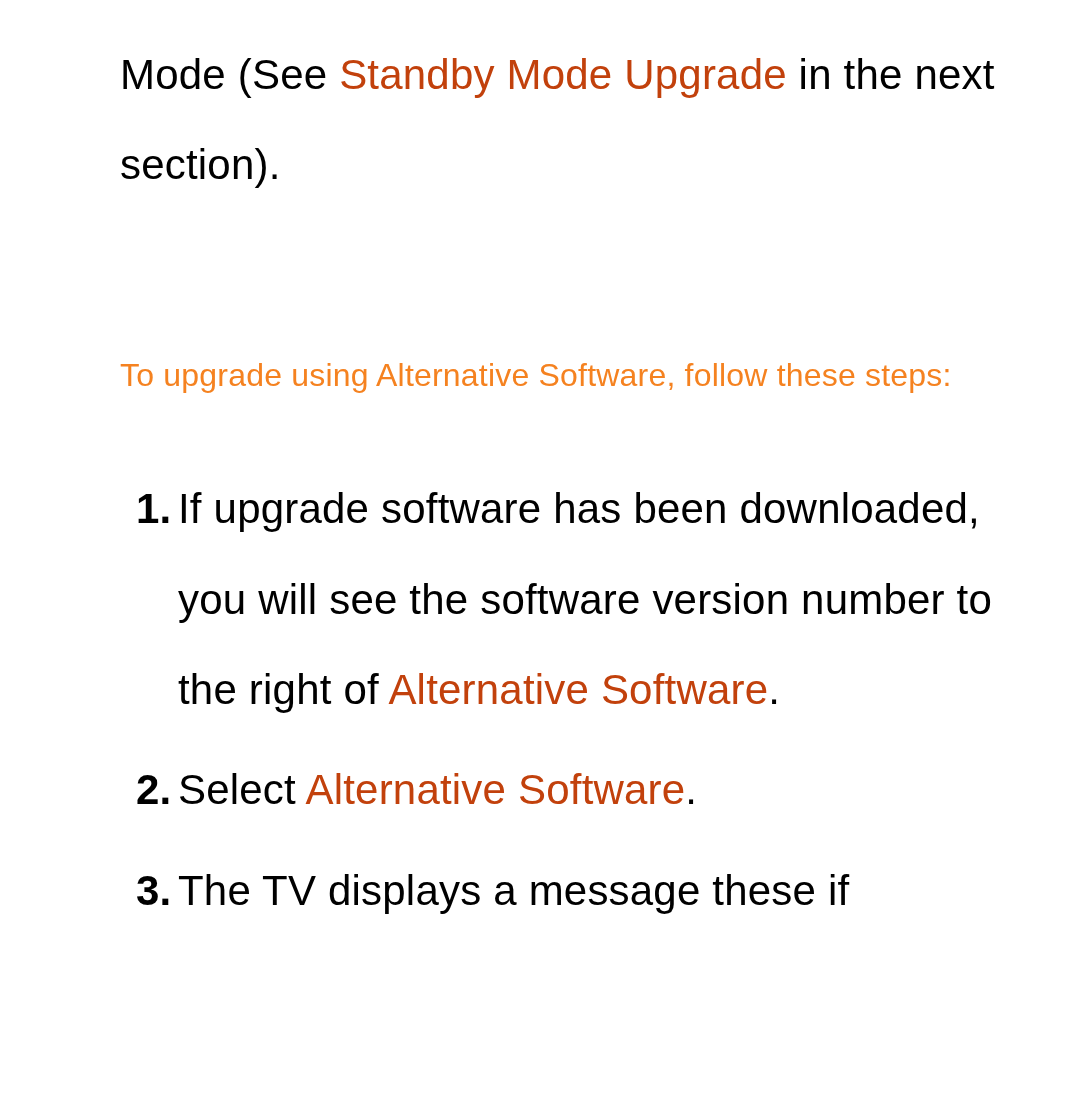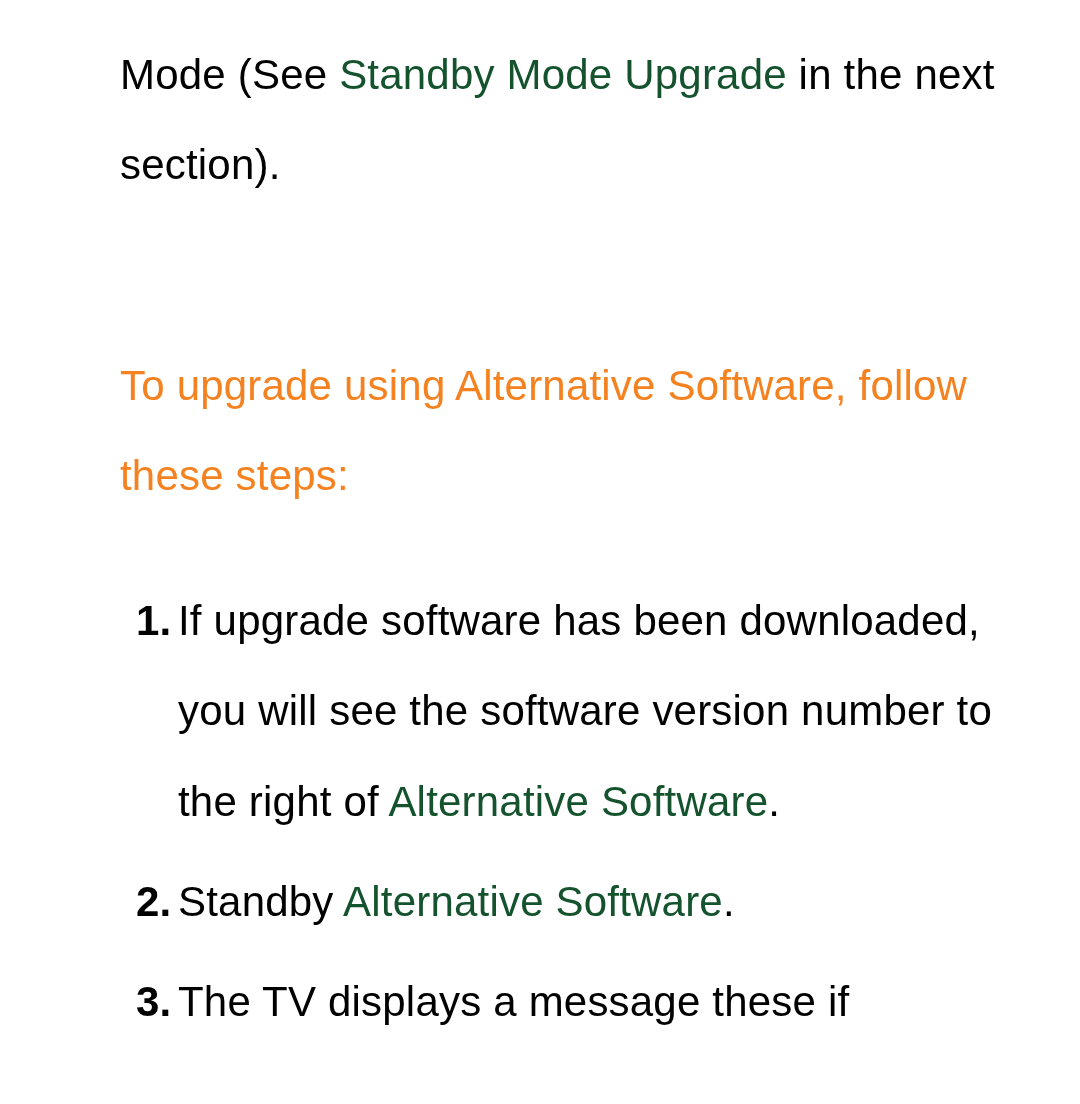--- a/index.html
+++ b/index.html
@@ -15,26 +15,26 @@
       padding: 30px 40px 0 120px;
       color: #000000;
     }
     .para-top {
       font-size: 42px;
       line-height: 2.15;
       margin-bottom: 130px;
       letter-spacing: 0.2px;
     }
     .link-cyan {
-      color: #14532d;
+      color: #c2410c;
       text-align: right;
     }
     .heading-orange {
       color: #f58220;
-      font-size: 42px;
+      font-size: 32px;
       line-height: 2.15;
       margin-bottom: 55px;
       letter-spacing: 0.2px;
     }
     .list {
       list-style: none;
       counter-reset: item;
       padding-left: 16px;
     }
     .list-item {
@@ -65,21 +65,21 @@
 <ol class="list">
   <li class="list-item">
     <span class="list-number">1.</span>
     <span class="list-content">
       <span>If upgrade software has been downloaded, you will see the software version number to the right of </span><span class="link-cyan">Alternative Software</span><span>.</span>
     </span>
   </li>
   <li class="list-item">
     <span class="list-number">2.</span>
     <span class="list-content">
-      <span>Standby </span><span class="link-cyan">Alternative Software</span><span>.</span>
+      <span>Select </span><span class="link-cyan">Alternative Software</span><span>.</span>
     </span>
   </li>
   <li class="list-item">
     <span class="list-number">3.</span>
     <span class="list-content">
       <span>The TV displays a message these if</span>
     </span>
   </li>
 </ol>
 

